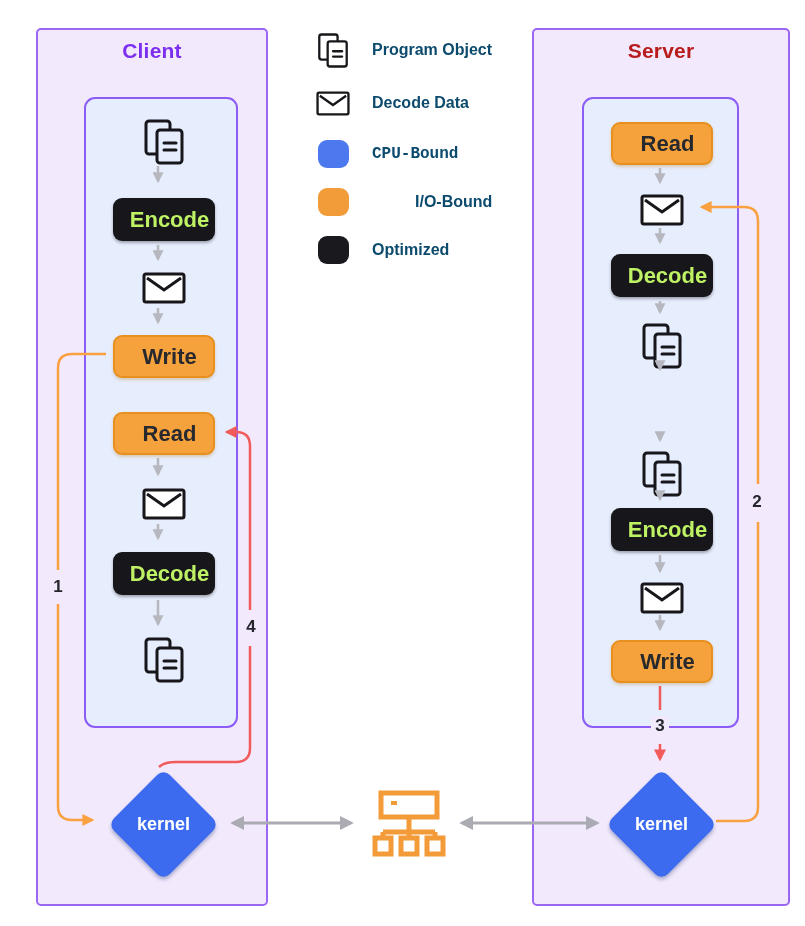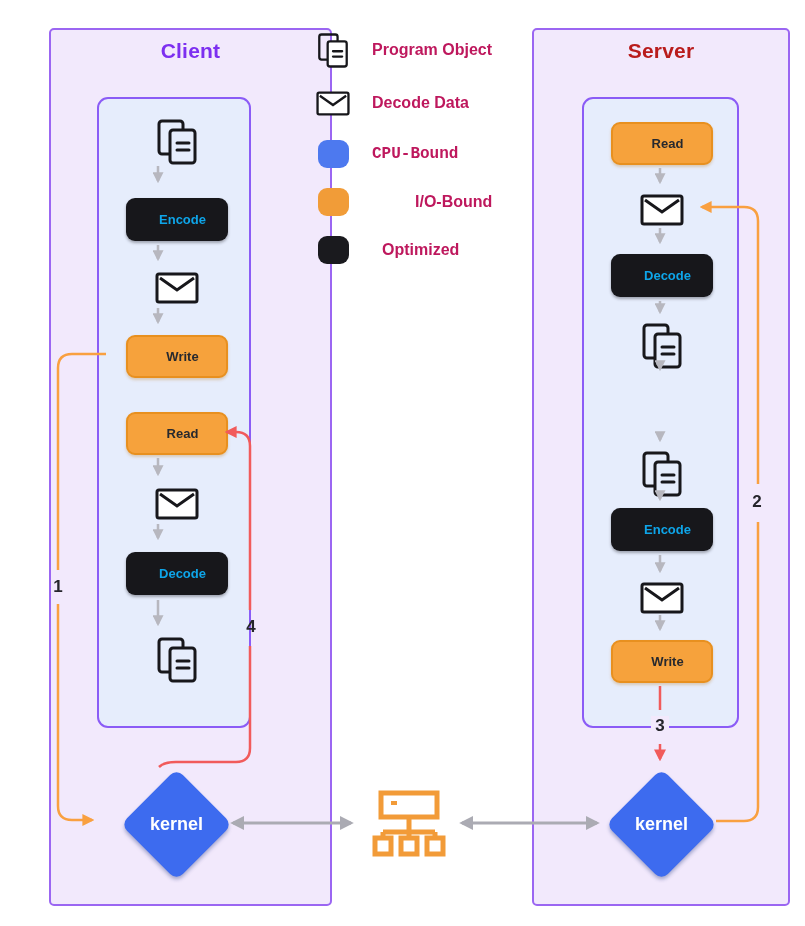--- a/index.html
+++ b/index.html
@@ -4,59 +4,59 @@
 <style>
   html,body { margin:0; padding:0; background:#ffffff; }
   .canvas {
     position:relative; width:805px; height:926px; background:#ffffff;
     font-family:"Liberation Sans", sans-serif; overflow:hidden;
   }
   .panel {
     position:absolute; background:#f2e9fc; border:2.5px solid #9b66f2;
     border-radius:5px; box-sizing:border-box;
   }
-  .panel-client { left:49px; top:28px; width:283px; height:878px; }
+  .panel-client { left:36px; top:28px; width:232px; height:878px; }
   .panel-server { left:532px; top:28px; width:258px; height:878px; }
   .panel-title {
     position:absolute; top:9px; left:0; right:0; text-align:center;
     font-size:21px; font-weight:bold; letter-spacing:.2px;
   }
   .panel-client .panel-title { color:#7d2ff0; }
   .panel-server .panel-title { color:#b91c1c; }
   .inner-box {
     position:absolute; background:#e6edfc; border:2.5px solid #8b5cf6;
     border-radius:11px; box-sizing:border-box;
   }
   .panel-client .inner-box { left:46px; top:67px; width:154px; height:631px; }
   .panel-server .inner-box { left:48px; top:67px; width:157px; height:631px; }
 
   .node-box {
     position:absolute; width:102px; height:43px; border-radius:9px;
     display:flex; align-items:center; justify-content:center;
-    font-weight:bold; font-size:13px; box-sizing:border-box; z-index:2;padding-left:11px;
-  }
-  .style-optimized { background:#17171b; color:#0ea5e9; box-shadow:0 2px 3px rgba(25,25,35,.35); }
+    font-weight:bold; font-size:22px; box-sizing:border-box; z-index:2;padding-left:11px;
+  }
+  .style-optimized { background:#17171b; color:#bef264; box-shadow:0 2px 3px rgba(25,25,35,.35); }
   .style-io { background:#f6a23c; border:2px solid #e8901f; color:#27292e; box-shadow:0 2px 3px rgba(190,120,25,.3); }
   .style-cpu {
     background:#4c6cf3; border:3px solid #8a5bf6; border-radius:27px;
     color:#ffffff; width:104px; height:50px; box-shadow:0 2px 3px rgba(70,70,160,.3);
   }
   .icon-node { position:absolute; z-index:2; }
 
   .kernel {
     position:absolute; width:79px; height:79px; background:#3d6bef;
     border-radius:9px; transform:rotate(45deg);
     display:flex; align-items:center; justify-content:center;
     box-shadow:2px 2px 4px rgba(30,50,120,.35); z-index:2;
   }
   .kernel span { transform:rotate(-45deg); color:#fff; font-weight:bold; font-size:18px; }
 
   .legend-row { position:absolute; left:316px; height:38px; display:flex; align-items:center; }
   .legend-icon-slot { width:34px; display:flex; justify-content:center; align-items:center; }
-  .legend-label { margin-left:22px; font-size:16px; font-weight:bold; color:#be185d; }
+  .legend-label { margin-left:22px; font-size:16px; font-weight:bold; color:#0c4a6e; }
   .swatch { width:31px; height:28px; border-radius:9px; }
   .swatch-cpu { background:#4d79ef; }
   .swatch-io { background:#f19c38; }
   .swatch-optimized { background:#1a1a1e; }
 
   .overlay { position:absolute; left:0; top:0; width:805px; height:926px; z-index:5; pointer-events:none; }
   .num-label {
     position:absolute; z-index:6; width:18px; text-align:center;
     font-size:17px; font-weight:bold; color:#25252b;
   }
@@ -134,21 +134,21 @@
           <span class="swatch swatch-cpu"></span>
         </span>
       <span class="legend-label">CPU-Bound</span>
     </div>
     <div class="legend-row" style="top:183px;gap:43px;">
       <span class="legend-icon-slot">
           <span class="swatch swatch-io"></span>
         </span>
       <span class="legend-label">I/O-Bound</span>
     </div>
-    <div class="legend-row" style="top:231px;gap:10px;">
+    <div class="legend-row" style="top:231px;">
       <span class="legend-icon-slot">
           <span class="swatch swatch-optimized"></span>
         </span>
       <span class="legend-label">Optimized</span>
     </div>
   </div>
 
   <svg style="position:absolute; left:371px; top:790px; z-index:2;" width="78" height="68" viewBox="0 0 78 68">
     <g fill="none" stroke="#f29b38" stroke-width="5">
       <rect x="10" y="3" width="56" height="24"></rect>

